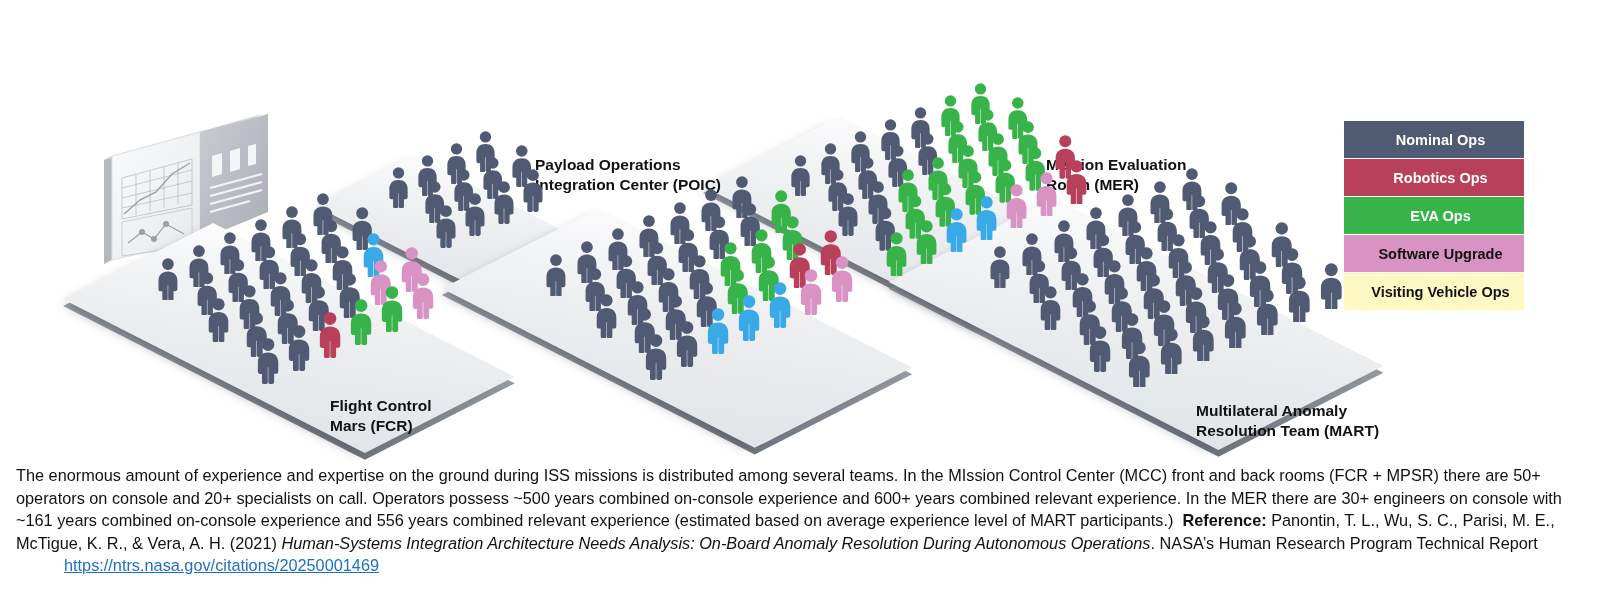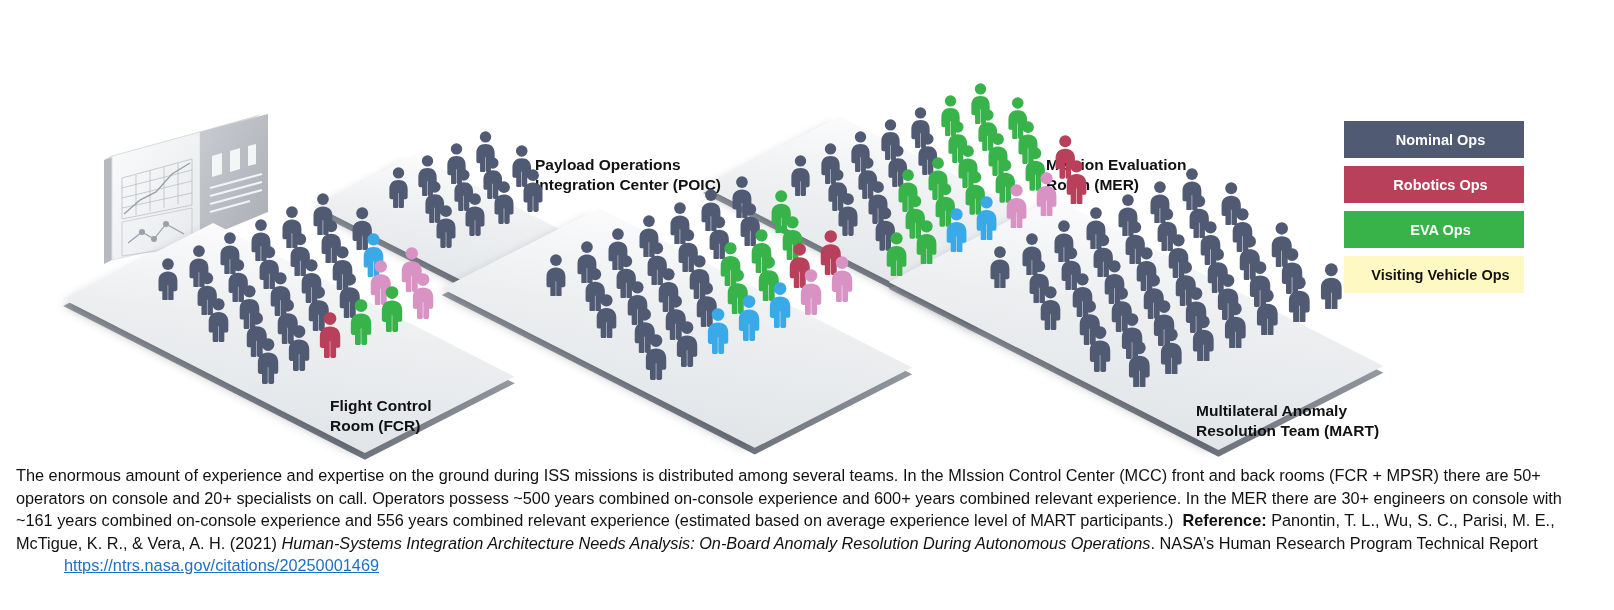--- a/index.html
+++ b/index.html
@@ -11,21 +11,21 @@
   .stage{position:absolute;left:0;top:0;width:1614px;height:610px;}
 
   
   .title-block{position:absolute;left:0;top:24px;width:1614px;text-align:center;}
   .title-line1{font-size:27px;font-weight:bold;letter-spacing:.2px;line-height:32px;}
   .title-line2{font-size:25px;font-weight:bold;letter-spacing:.1px;line-height:34px;margin-top:2px;}
 
   
   .legend{position:absolute;left:1344px;top:121px;width:180px;}
   .legend-item{
-    height:37px;margin-bottom:8px;display:flex;align-items:center;justify-content:center;
+    height:37px;margin-bottom:1px;display:flex;align-items:center;justify-content:center;
     font-size:14.5px;font-weight:bold;color:#ffffff;text-align:center;padding-left:13px;
   }
   .legend-item.dark-text{color:#111111;}
 
   
   .platform{position:absolute;}
   .plat-top{
     position:absolute;left:0;top:0;width:100%;height:100%;
     background:linear-gradient(150deg,#fbfbfc 0%,#eceef0 45%,#e2e5e8 100%);
     transform:rotate(45deg) skew(-18deg,-18deg);
@@ -1062,21 +1062,21 @@
       <div class="person" style="left:1124.1px;top:340.6px;z-index:397;">
         <svg width="30.6" height="46.5" viewBox="0 0 34 52">
           <circle cx="17" cy="7.5" r="7.2" fill="#515a73"></circle>
           <path d="M17 16.5c-7.1 0-11.6 4.2-11.6 11.3v10.4c0 1.7 1.1 2.7 2.6 2.7h2.1v9.4c0 1.3 1 2.2 2.3 2.2h2.2c1.2 0 2.1-.9 2.1-2.2V33.4h.6v16.8c0 1.3.9 2.2 2.1 2.2h2.2c1.3 0 2.3-.9 2.3-2.2v-9.4h2.1c1.5 0 2.6-1 2.6-2.7V27.8c0-7.1-4.5-11.3-11.6-11.3z" fill="#515a73"></path>
         </svg>
       </div>
     </div>
 
   <div class="room-label" style="left:330px;top:396px;">
     <div>Flight Control</div>
-    <div>Room (FCR)</div>
+    <div>Mars (FCR)</div>
   </div>
   <div class="room-label" style="left:535px;top:155px;">
     <div>Payload Operations</div>
     <div>Integration Center (POIC)</div>
   </div>
   <div class="room-label" style="left:1046px;top:155px;">
     <div>Mission Evaluation</div>
     <div>Room (MER)</div>
   </div>
   <div class="room-label" style="left:1196px;top:401px;">
@@ -1087,20 +1087,23 @@
   <div class="legend">
     <div class="legend-item" style="background: rgb(81, 90, 115); color: rgb(255, 255, 255);">
       <span>Nominal Ops</span>
     </div>
     <div class="legend-item" style="background: rgb(184, 64, 90); color: rgb(255, 255, 255);">
       <span>Robotics Ops</span>
     </div>
     <div class="legend-item" style="background: rgb(55, 179, 74); color: rgb(255, 255, 255);">
       <span>EVA Ops</span>
     </div>
+    <div class="legend-item dark-text" style="background: rgb(216, 147, 196); color: rgb(17, 17, 17);">
+      <span>Software Upgrade</span>
+    </div>
     <div class="legend-item dark-text" style="background: #fef9c3; color: rgb(17, 17, 17);">
       <span>Visiting Vehicle Ops</span>
     </div>
   </div>
 
   <div class="caption">
     <span>The enormous amount of experience and expertise on the ground during ISS missions is distributed among several teams. In the MIssion Control Center (MCC) front and back rooms (FCR + MPSR) there are 50+ operators on console and 20+ specialists on call. Operators possess ~500 years combined on-console experience and 600+ years combined relevant experience. In the MER there are 30+ engineers on console with ~161 years combined on-console experience and 556 years combined relevant experience (estimated based on average experience level of MART participants.)&nbsp; </span><b>Reference:</b><span> Panontin, T. L., Wu, S. C., Parisi, M. E., McTigue, K. R., &amp; Vera, A. H. (2021) </span><i>Human-Systems Integration Architecture Needs Analysis: On-Board Anomaly Resolution During Autonomous Operations</i><span>. NASA’s Human Research Program Technical Report </span><a href="#">https://ntrs.nasa.gov/citations/20250001469</a>
   </div>
 
 </div>

